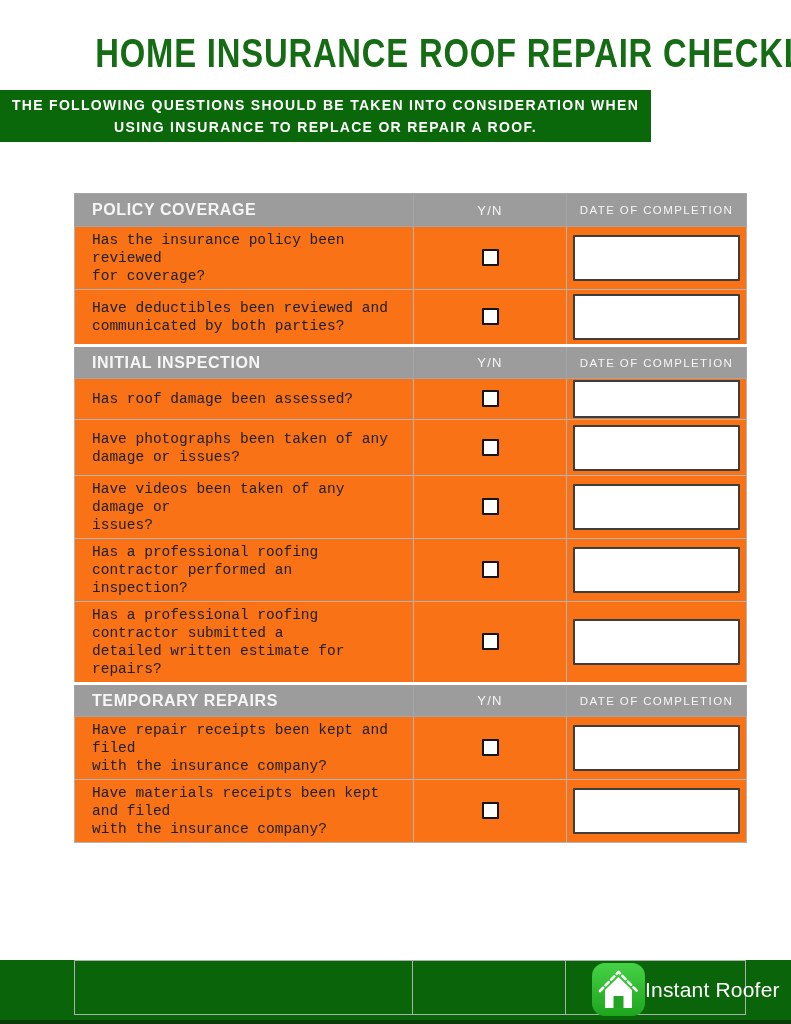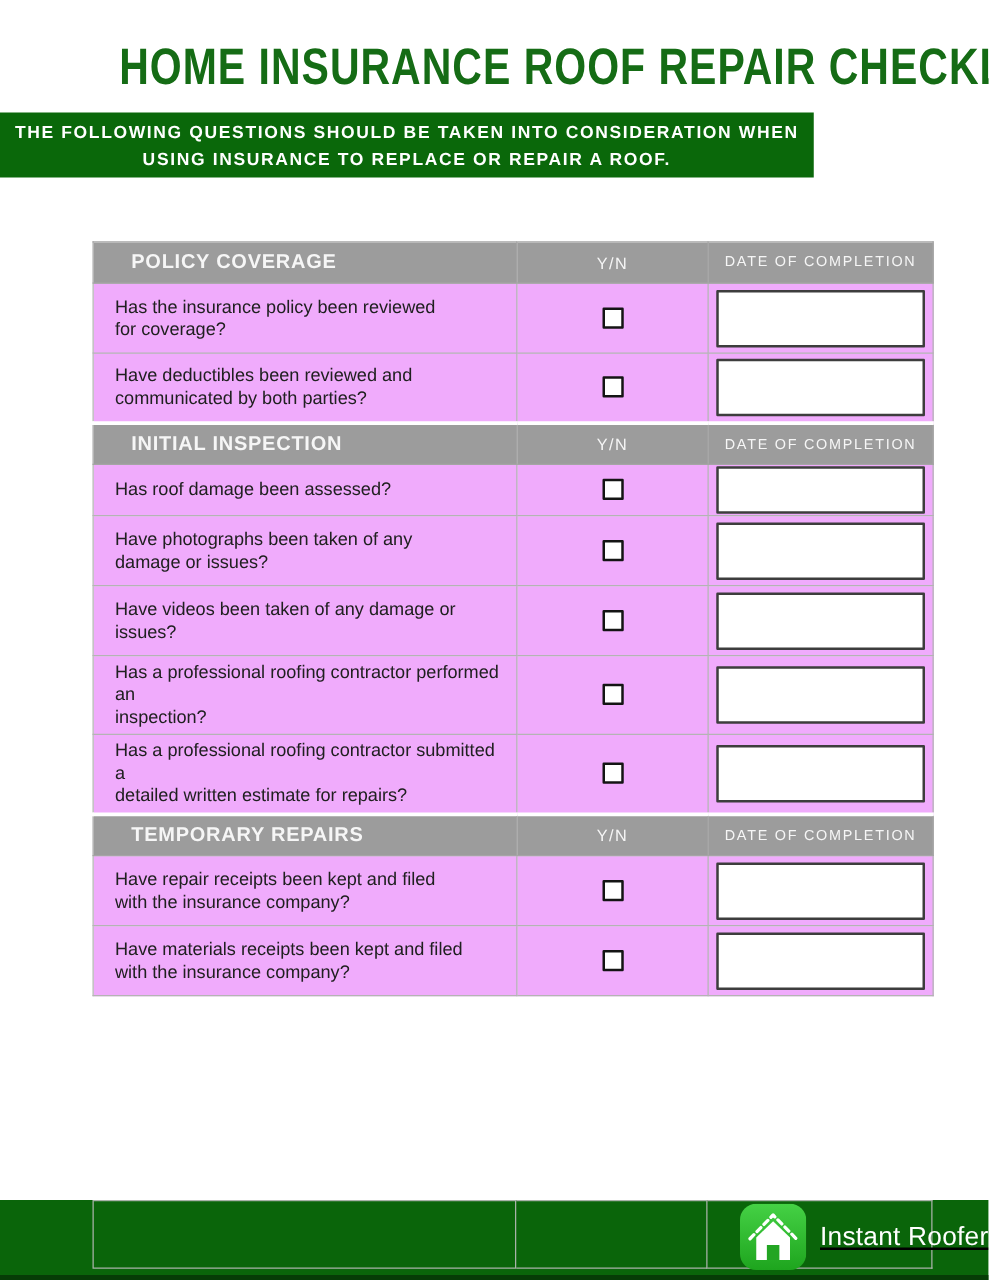--- a/index.html
+++ b/index.html
@@ -25,41 +25,41 @@
     display:flex;flex-direction:column;justify-content:center;align-items:center;}
   .banner div{color:#fff;font-weight:700;font-size:14px;letter-spacing:1.3px;line-height:22px;text-align:center;}
 
   
   table.checklist{position:absolute;left:74px;top:193px;border-collapse:collapse;table-layout:fixed;
     width:672px;border:1.5px solid #ababab;}
   col.c-q{width:339px;} col.c-yn{width:153px;} col.c-date{width:180px;}
   th,td{border:1.5px solid #b4b4b4;vertical-align:middle;}
   th{background:var(--header-gray);border-color:#a5a5a5;color:#f6f6f6;font-weight:700;height:33px;}
   tr.sec-gap th{border-top:3px solid #fff;}
-  th.sec{text-align:left;padding-left:30px;font-size:16px;letter-spacing:0.6px;}
+  th.sec{text-align:left;padding-left:17px;font-size:16px;letter-spacing:0.6px;}
   th.yn-h{text-align:center;font-size:13px;font-weight:400;letter-spacing:1.2px;}
   th.date-h{text-align:center;font-size:11.5px;font-weight:400;letter-spacing:1.4px;}
-  td{background:#f0abfc;}
+  td{background:#f97316;font-family:Liberation Mono, monospace;}
   tr.tall td{height:56px;} tr.short td{height:41px;}
   td.q{padding:4px 10px 4px 17px;font-size:14.5px;line-height:18px;color:#202020;}
   td.q span{white-space:pre-line;}
   td.c{text-align:center;}
   .checkbox{display:inline-block;width:17px;height:17px;border:2.5px solid #141414;border-radius:1px;
     background:#fff;vertical-align:middle;cursor:pointer;}
   td.d{text-align:center;}
   .date-box{width:167px;margin:0 auto;background:#fff;border:2px solid #3d3d3d;border-radius:1px;cursor:text;}
   tr.tall .date-box{height:46px;} tr.short .date-box{height:38px;}
 
   
   .footer-band{position:absolute;left:0;top:960px;width:791px;height:64px;background:var(--footer-green);
     border-bottom:4px solid var(--footer-edge);}
   .footer-grid{position:absolute;left:74px;top:0;width:672px;height:55px;display:flex;}
   .footer-grid .fcell{border:1px solid #a9b2a9;height:100%;}
   .fcell.f1{width:339px;} .fcell.f2{width:153px;border-left:none;} .fcell.f3{width:180px;border-left:none;}
-  .brand{position:absolute;left:592px;top:3px;display:flex;align-items:center;gap:11px;text-decoration:underline;}
+  .brand{position:absolute;left:592px;top:3px;display:flex;align-items:center;}
   .brand .brand-text{color:#fff;font-size:21px;letter-spacing:0.2px;}
 </style>
 </head>
 <body>
 
 <div class="page">
 
   <div class="title">
     <span>HOME INSURANCE ROOF REPAIR CHECKLIST</span>
   </div>

